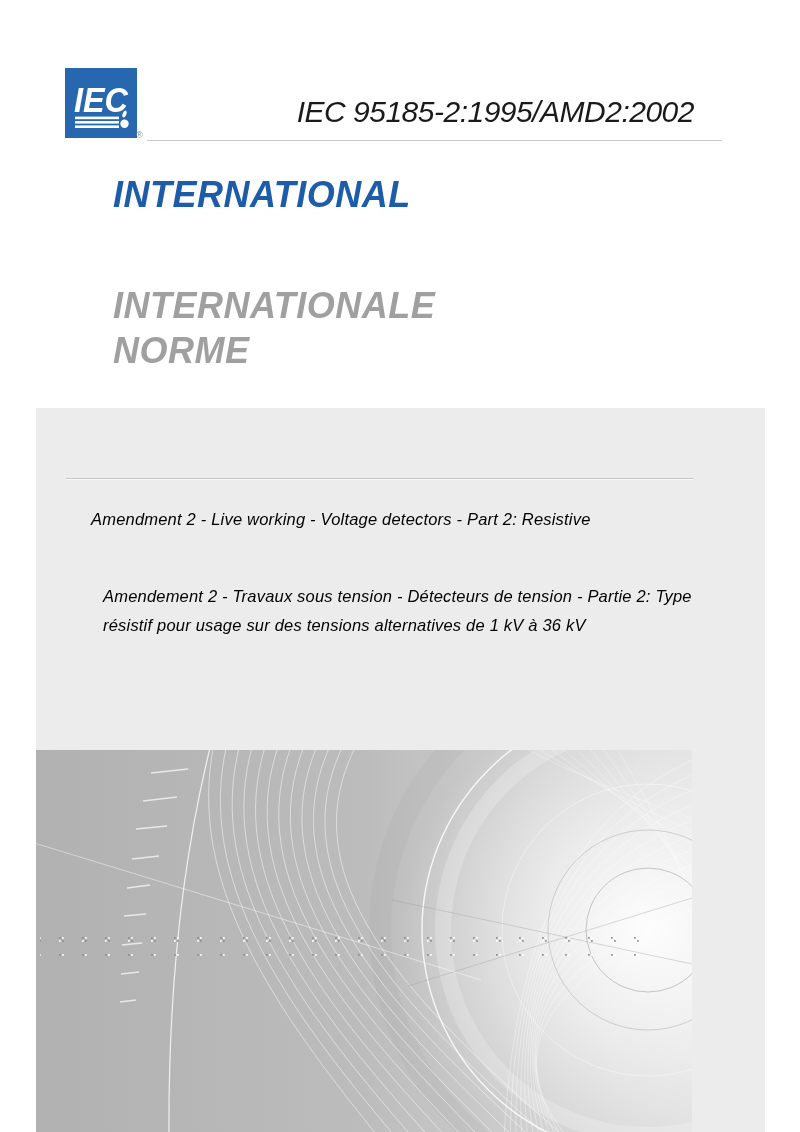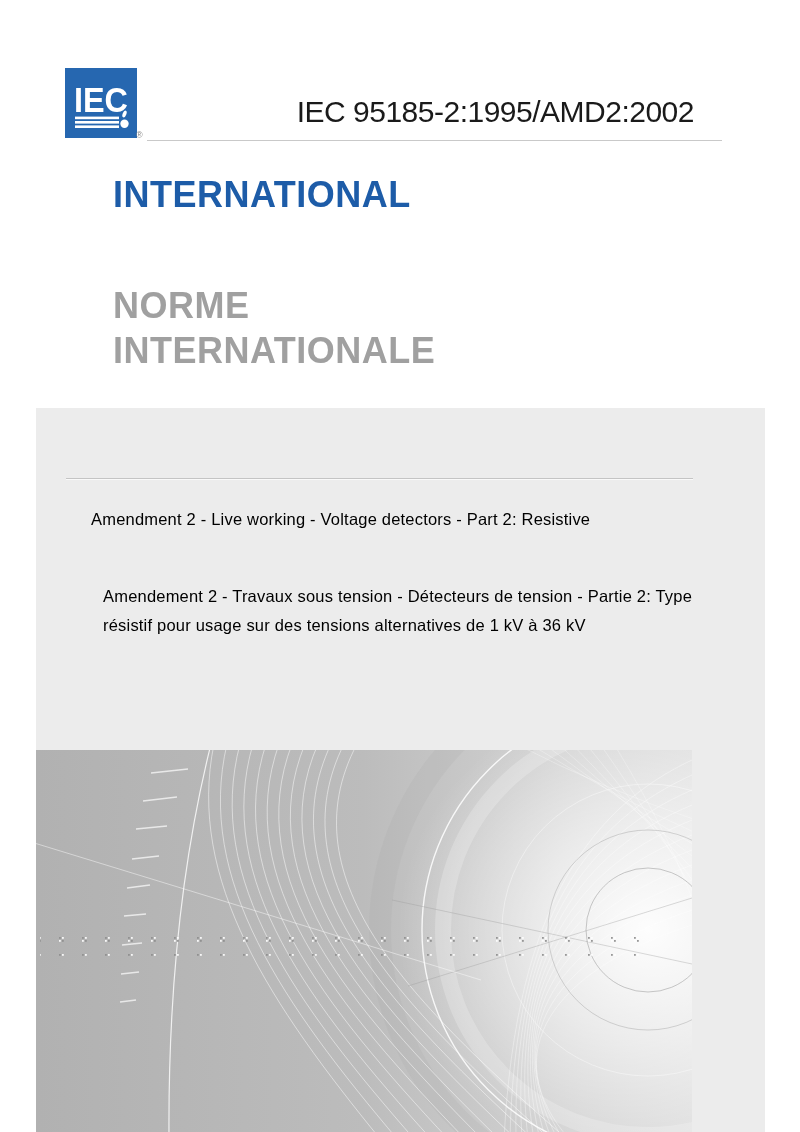--- a/index.html
+++ b/index.html
@@ -4,20 +4,21 @@
 <style>
   html, body { margin: 0; padding: 0; background: #ffffff; }
   body { font-family: "Liberation Sans", sans-serif; }
 
   .page {
     position: relative;
     width: 772px;
     height: 1132px;
     background: #ffffff;
     overflow: hidden;
+    font-style: italic;
   }
 
   
   .logo {
     position: absolute;
     left: 65px;
     top: 68px;
     width: 72px;
     height: 70px;
   }
@@ -121,22 +122,22 @@
   </div>
   <div class="registered">®</div>
 
   <div class="doc-number">IEC 95185-2:1995/AMD2:2002</div>
   <div class="header-rule"></div>
 
   <div class="title-en">
     <div>INTERNATIONAL</div>
   </div>
   <div class="title-fr">
+    <div>INTERNATIONALE</div>
     <div>NORME</div>
-    <div>INTERNATIONALE</div>
   </div>
 
   <div class="panel">
     <div class="panel-rule"></div>
 
     <div class="abstract en">
       <div>Amendment 2 - Live working - Voltage detectors - Part 2: Resistive</div>
     </div>
 
     <div class="abstract fr">

